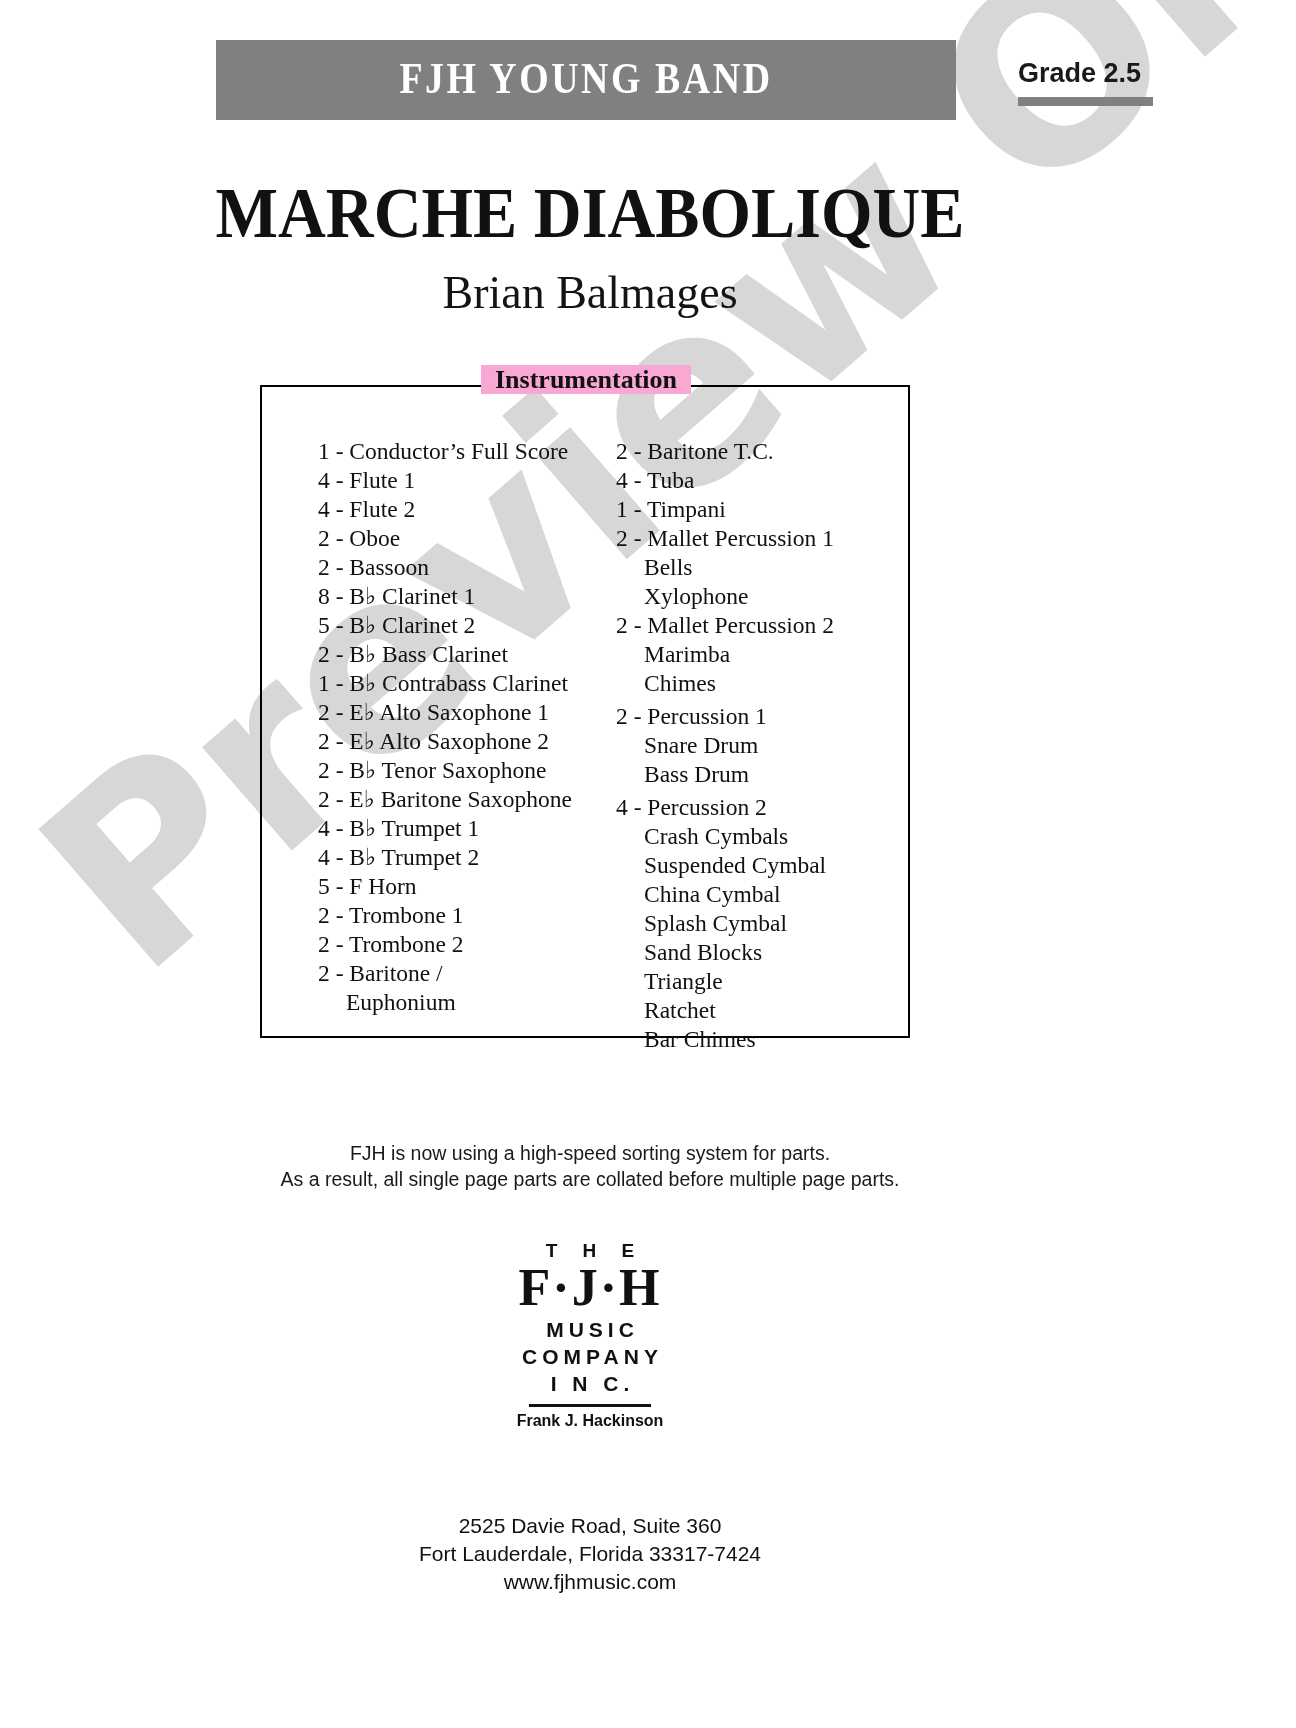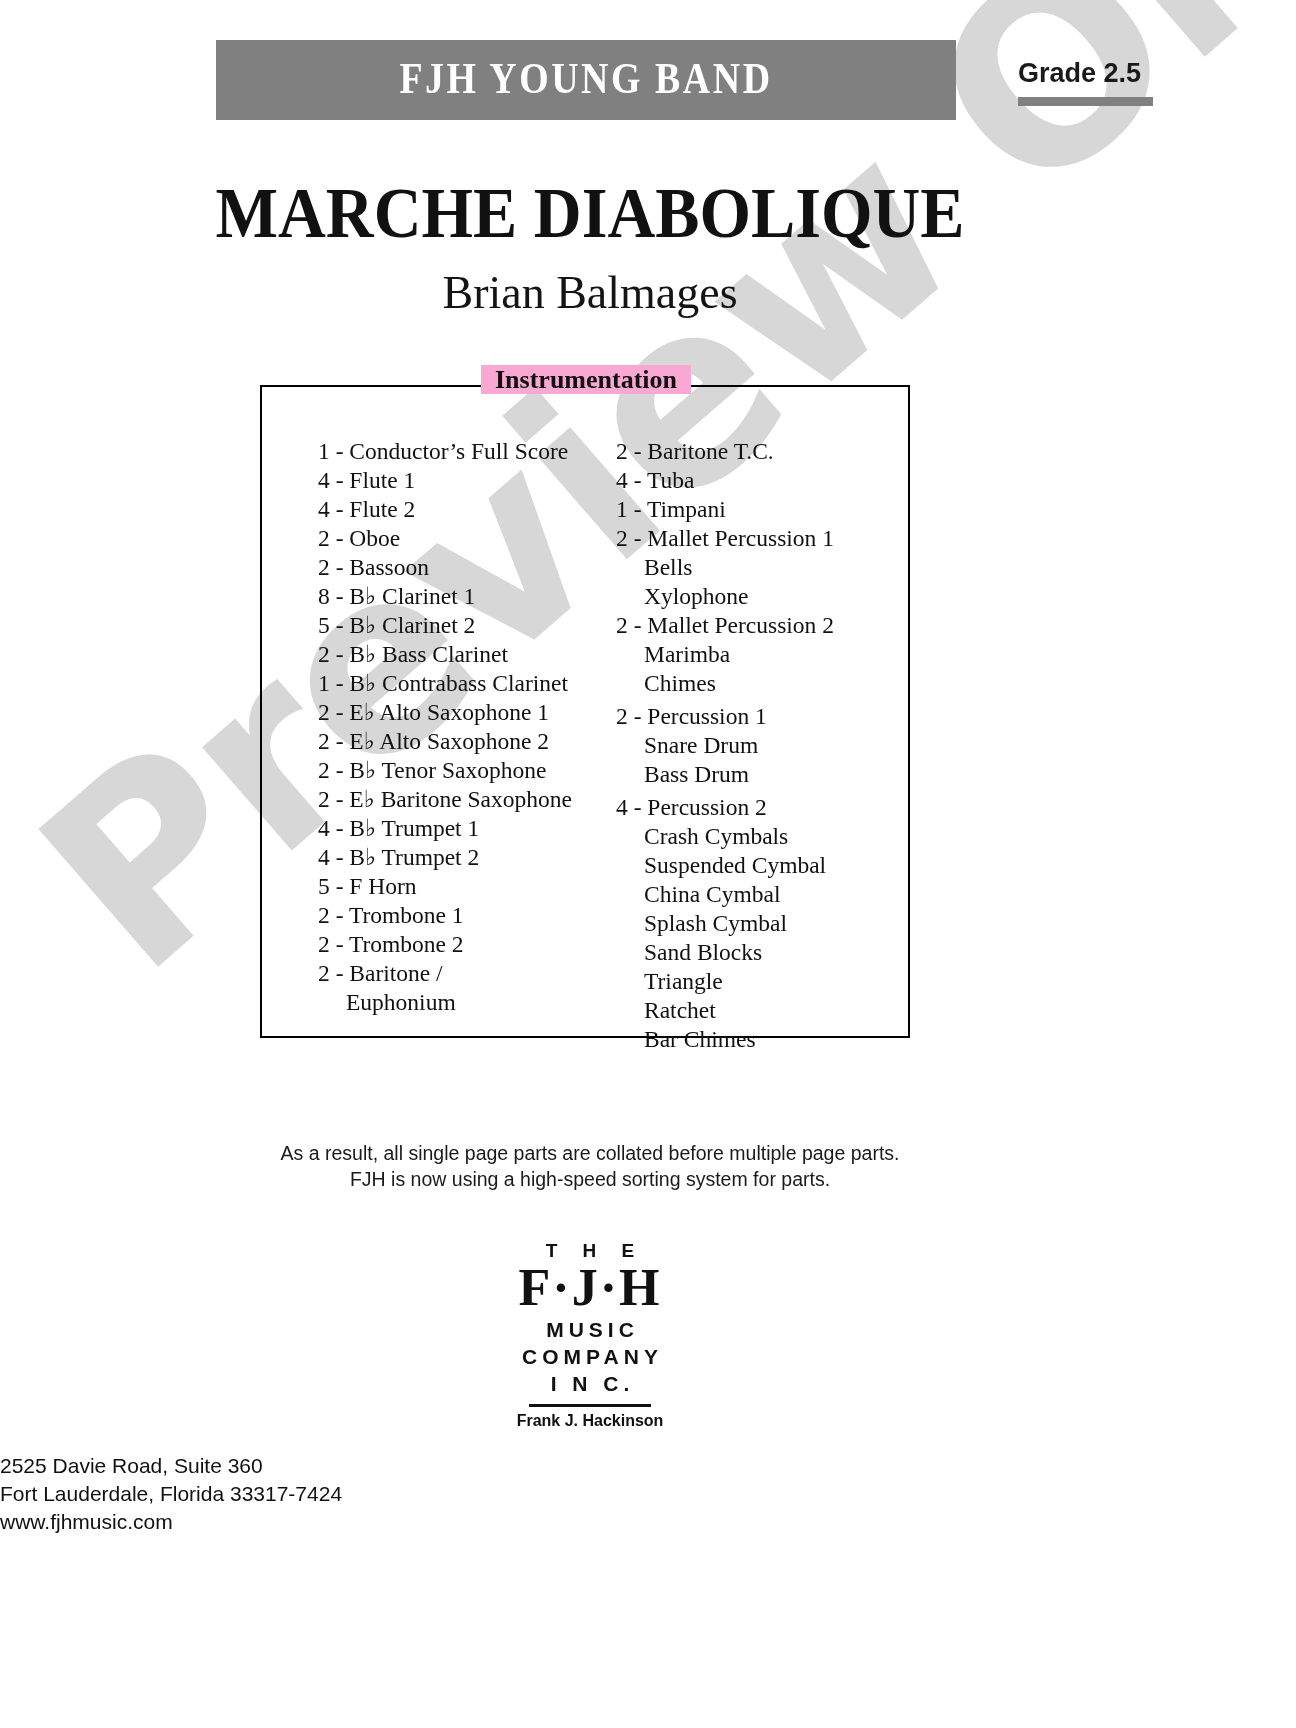--- a/index.html
+++ b/index.html
@@ -256,22 +256,23 @@
   .logo-founder {
     font-size: 16px;
     font-weight: bold;
     letter-spacing: 0px;
   }
 
   
   .address {
     position: absolute;
     left: 0;
-    top: 1452px;
-    width: 1180px;
+    top: 1512px;
+    width: 1180px;
+    text-align: center;
     font-family: "Liberation Sans", sans-serif;
     font-size: 21px;
     line-height: 28px;
     color: #111111;
   }
 </style>
 </head>
 <body>
 
 <div id="watermark">
@@ -341,22 +342,22 @@
           <div class="instr-line sub">Splash Cymbal</div>
           <div class="instr-line sub">Sand Blocks</div>
           <div class="instr-line sub">Triangle</div>
           <div class="instr-line sub">Ratchet</div>
           <div class="instr-line sub">Bar Chimes</div>
         </div>
     </div>
   </div>
 
   <div class="sorting-note">
+    <div>FJH is now using a high-speed sorting system for parts.</div>
     <div>As a result, all single page parts are collated before multiple page parts.</div>
-    <div>FJH is now using a high-speed sorting system for parts.</div>
   </div>
 
   <div class="logo">
     <div class="logo-inner">
       <div class="logo-the">T H E</div>
       <div class="logo-fjh">F·J·H</div>
       <div class="logo-music">MUSIC</div>
       <div class="logo-company">COMPANY</div>
       <div class="logo-inc">I N C.</div>
       <div class="logo-rule"></div>

